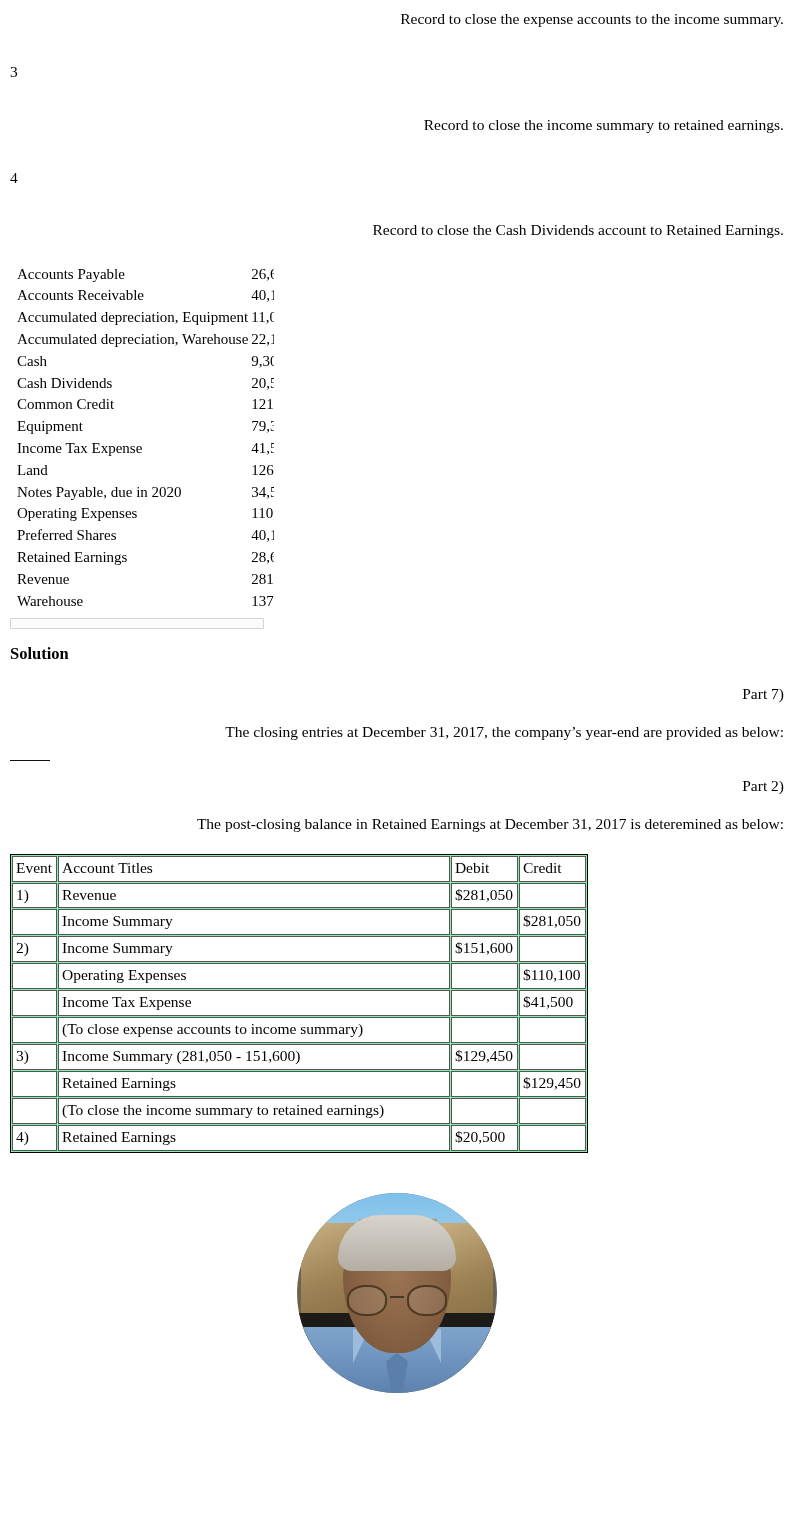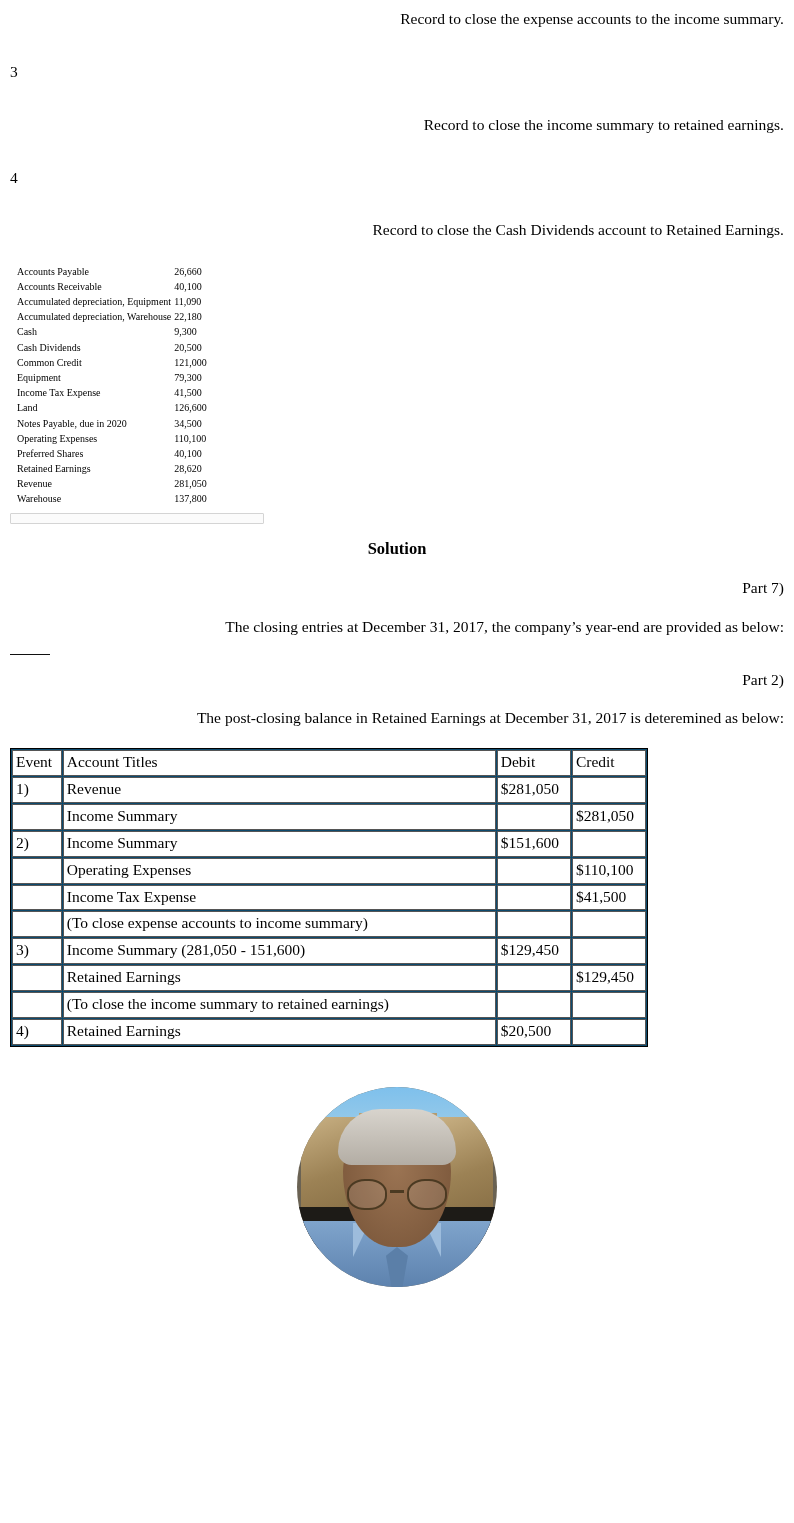--- a/index.html
+++ b/index.html
@@ -44,21 +44,21 @@
     padding: 0 0 0 10px;
     width: 264px;
     box-sizing: content-box;
   }
   .acct-scroll {
     width: 264px;
     overflow: hidden;
   }
   table.acct-list {
     border-collapse: collapse;
-    font-size: 10px;
+    font-size: 15px;
     white-space: nowrap;
     width: auto;
   }
   table.acct-list td {
     padding: 1px 0 1px 0;
     line-height: 1.32;
     vertical-align: baseline;
     border: 0;
   }
   table.acct-list td.name {
@@ -81,43 +81,42 @@
     box-sizing: border-box;
   }
 
   
   h3.solution {
     margin: 0;
     padding: 14px 10px 10px 10px;
     font-size: 16.5px;
     font-weight: bold;
     line-height: 1.3;
-    text-align: center;
   }
 
   .rule-short {
     margin: 8px 0 6px 10px;
     width: 40px;
     height: 0;
     border: 0;
     border-top: 1.5px solid #111;
   }
 
   
   .je-wrap {
     padding: 10px 0 0 10px;
   }
   table.je {
     border-collapse: separate;
     border-spacing: 1px;
     border: 1px solid #000;
     font-size: 15.5px;
-    background: #0c4a6e;
+    background: #86efac;
     table-layout: fixed;
-    width: 638px;
+    width: 578px;
   }
   table.je td {
     border: 1px solid #555;
     padding: 1px 3px 2px 3px;
     line-height: 1.35;
     height: 18px;
     vertical-align: middle;
     white-space: nowrap;
     overflow: visible;
     background: #fff;

